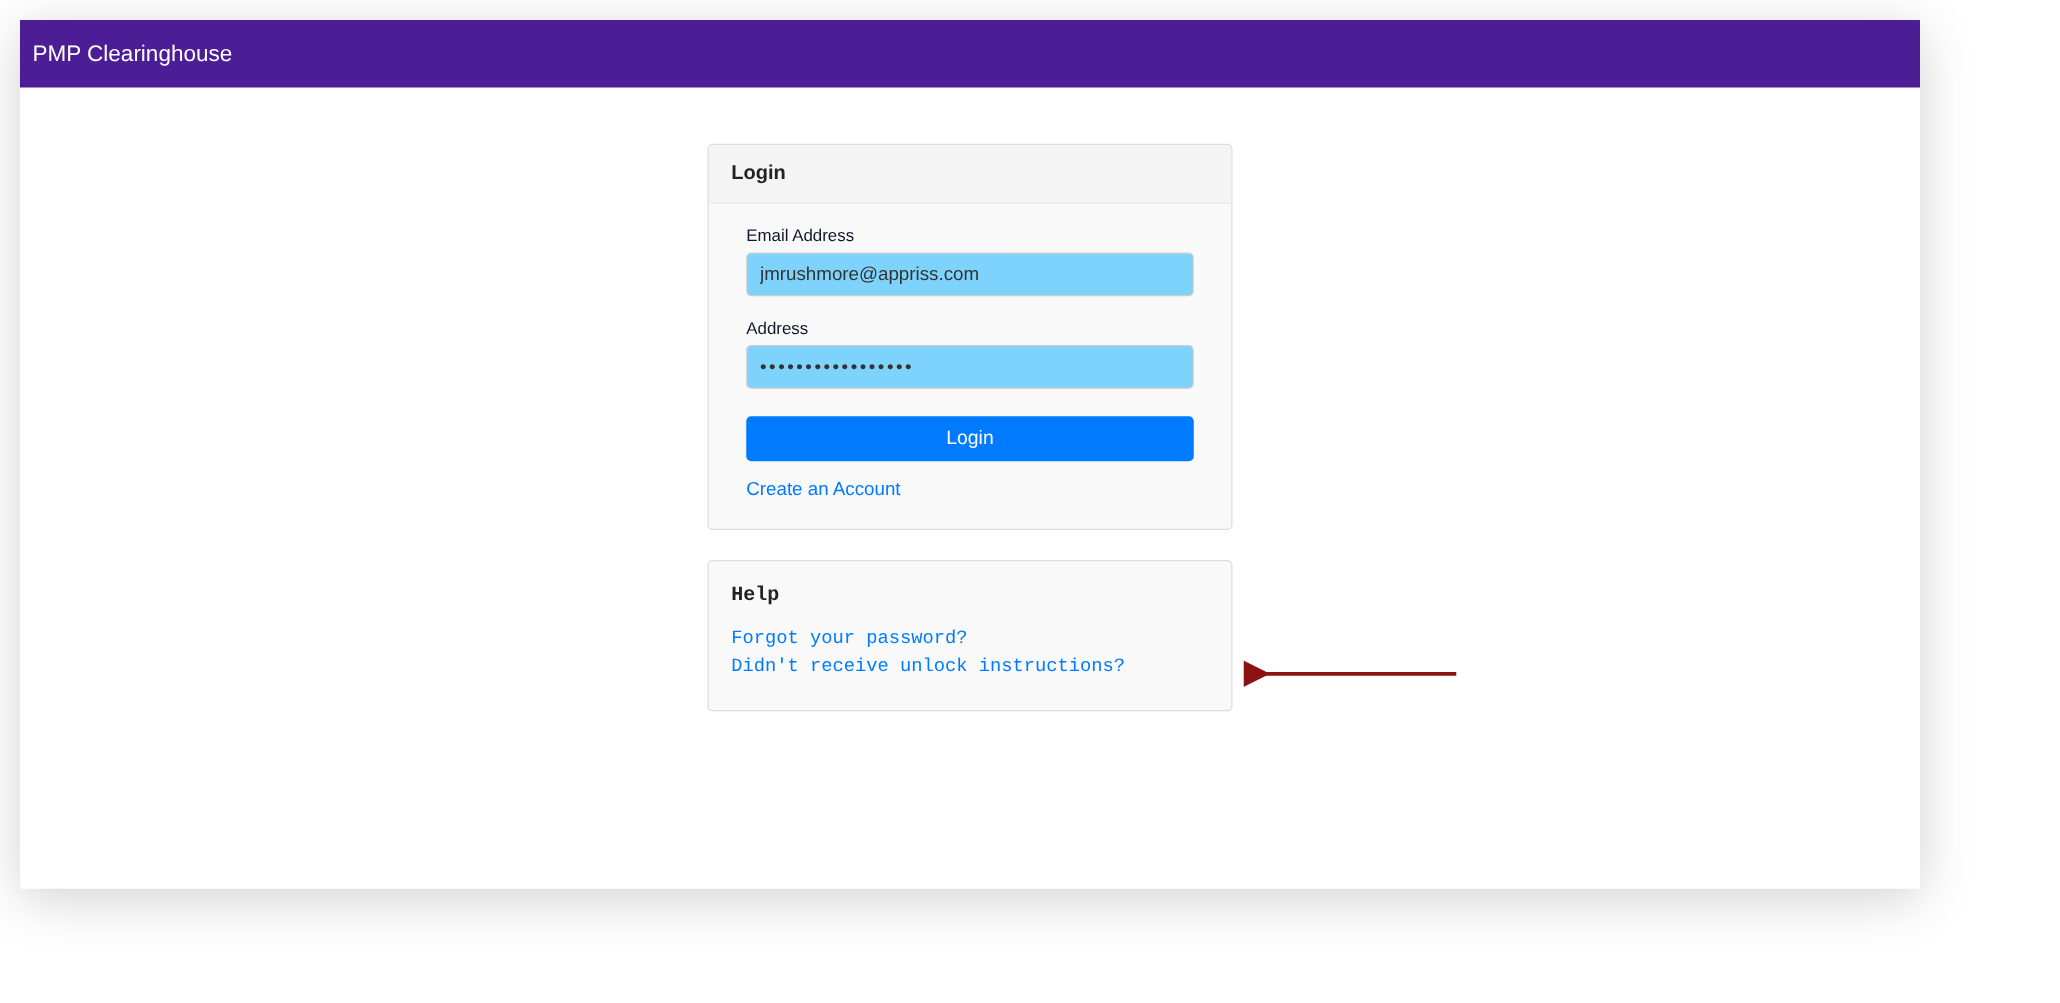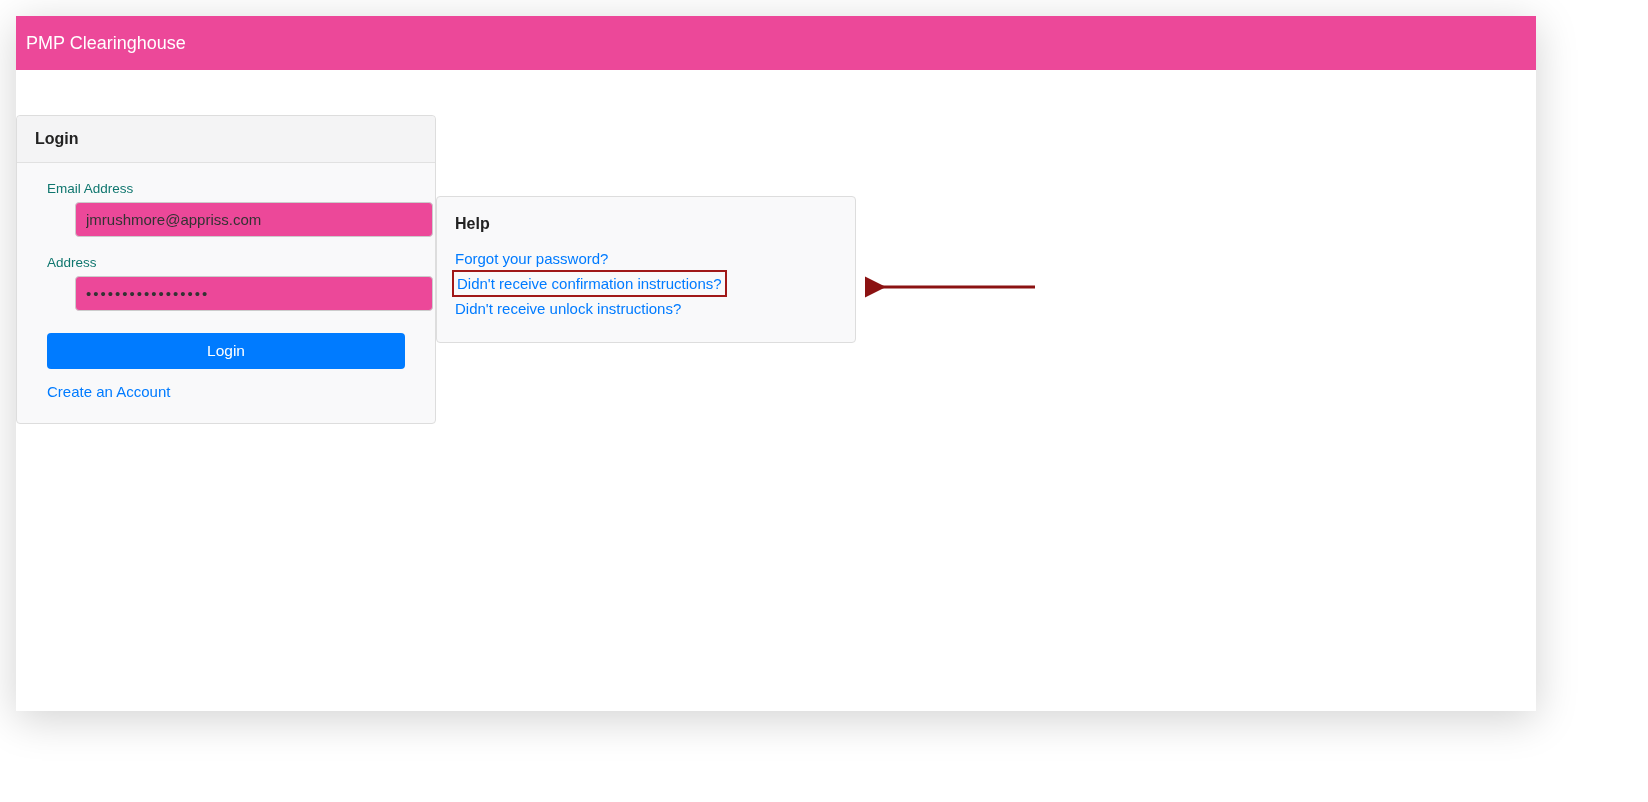--- a/index.html
+++ b/index.html
@@ -17,34 +17,34 @@
     .page-wrapper {
       width: 1520px;
       margin-left: 16px;
       margin-top: 16px;
       box-shadow: 0 8px 40px rgba(0,0,0,0.18);
       background: #ffffff;
       min-height: 695px;
       position: relative;
     }
     .navbar {
-      background: #ec4899;
+      background: #4c1d95;
       height: 54px;
       display: flex;
       align-items: center;
       padding-left: 10px;
     }
     .navbar-title {
       color: #ffffff;
       font-size: 18px;
       font-weight: 400;
     }
     .content-area {
       display: flex;
-      flex-direction: row;
+      flex-direction: column;
       align-items: center;
       padding-top: 45px;
     }
     .card {
       width: 420px;
       border: 1px solid #ddd;
       border-radius: 4px;
       background: #f9f9fa;
       margin-bottom: 24px;
     }
@@ -58,34 +58,33 @@
       font-weight: 700;
       font-size: 16px;
       color: #222;
     }
     .card-body {
       padding: 18px 30px 18px 30px;
     }
     .form-label {
       display: block;
       font-size: 13.5px;
-      color: #0f766e;
+      color: #0f172a;
       margin-bottom: 6px;
     }
     .form-input {
       width: 100%;
       padding: 8px 10px;
       font-size: 15px;
       border: 1px solid #ccc;
       border-radius: 4px;
-      background: #ec4899;
+      background: #7dd3fc;
       color: #333;
       margin-bottom: 18px;
       font-family: inherit;
-      margin-left: 28px;
     }
     .form-input[type="password"] {
       letter-spacing: 2px;
     }
     .login-button {
       width: 100%;
       padding: 9px 0;
       background: #007bff;
       color: #ffffff;
       border: none;
@@ -156,25 +155,24 @@
         <input type="password" class="form-input" value="•••••••••••••••••" style="">
 
         <button class="login-button">Login</button>
 
         <div class="create-account-wrapper">
           <a class="create-account-link">Create an Account</a>
         </div>
       </div>
     </div>
 
-    <div class="card" style="position:relative;">
+    <div class="card" style="position:relative;font-family:Liberation Mono, monospace;">
       <div class="help-card-body">
         <div class="help-title">Help</div>
         <a class="help-link">Forgot your password?</a>
-        <a class="help-link highlighted-link">Didn't receive confirmation instructions?</a>
         <a class="help-link">Didn't receive unlock instructions?</a>
       </div>
 
       <svg class="annotation-arrow" style="left: 428px; top: 75px;" width="180" height="30" viewBox="0 0 180 30">
         <defs>
           <marker id="arrowhead" markerWidth="10" markerHeight="10" refX="2" refY="5" orient="auto">
             <polygon points="10 0, 0 5, 10 10" fill="#8b1212"></polygon>
           </marker>
         </defs>
         <line x1="170" y1="15" x2="15" y2="15" stroke="#8b1212" stroke-width="3" marker-end="url(#arrowhead)"></line>

